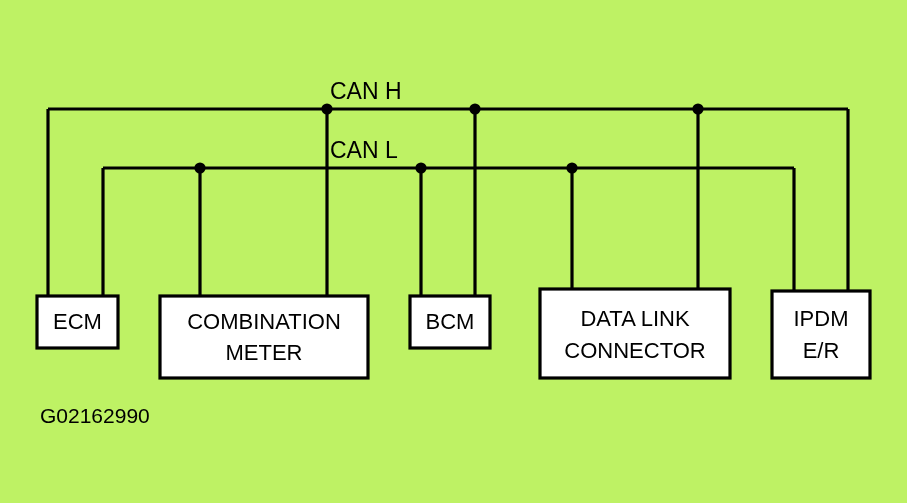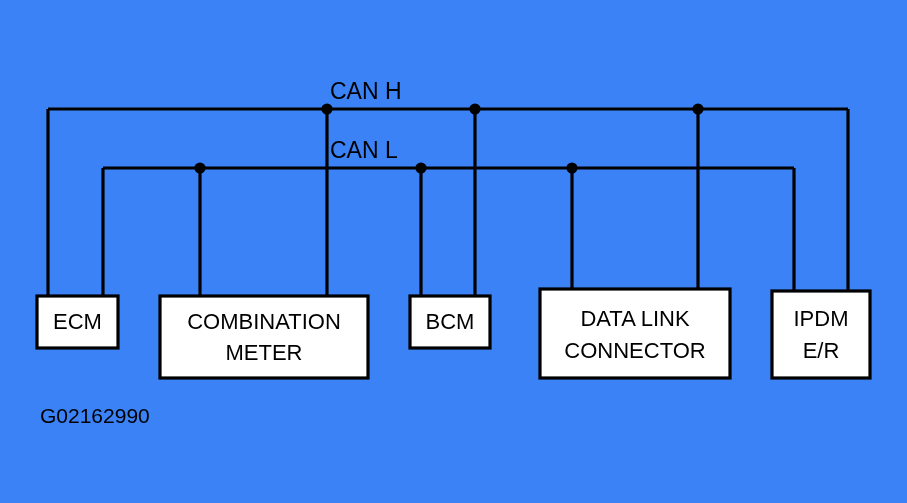--- a/index.html
+++ b/index.html
@@ -8,21 +8,21 @@
     padding: 0;
     background: #ffffff;
   }
   body {
     font-family: "Liberation Sans", sans-serif;
   }
   #canvas {
     position: relative;
     width: 907px;
     height: 503px;
-    background: #3b82f6;
+    background: #bef264;
     overflow: hidden;
     text-decoration: underline;
   }
   #diagram-svg {
     position: absolute;
     left: 0;
     top: 0;
     width: 907px;
     height: 503px;
   }

